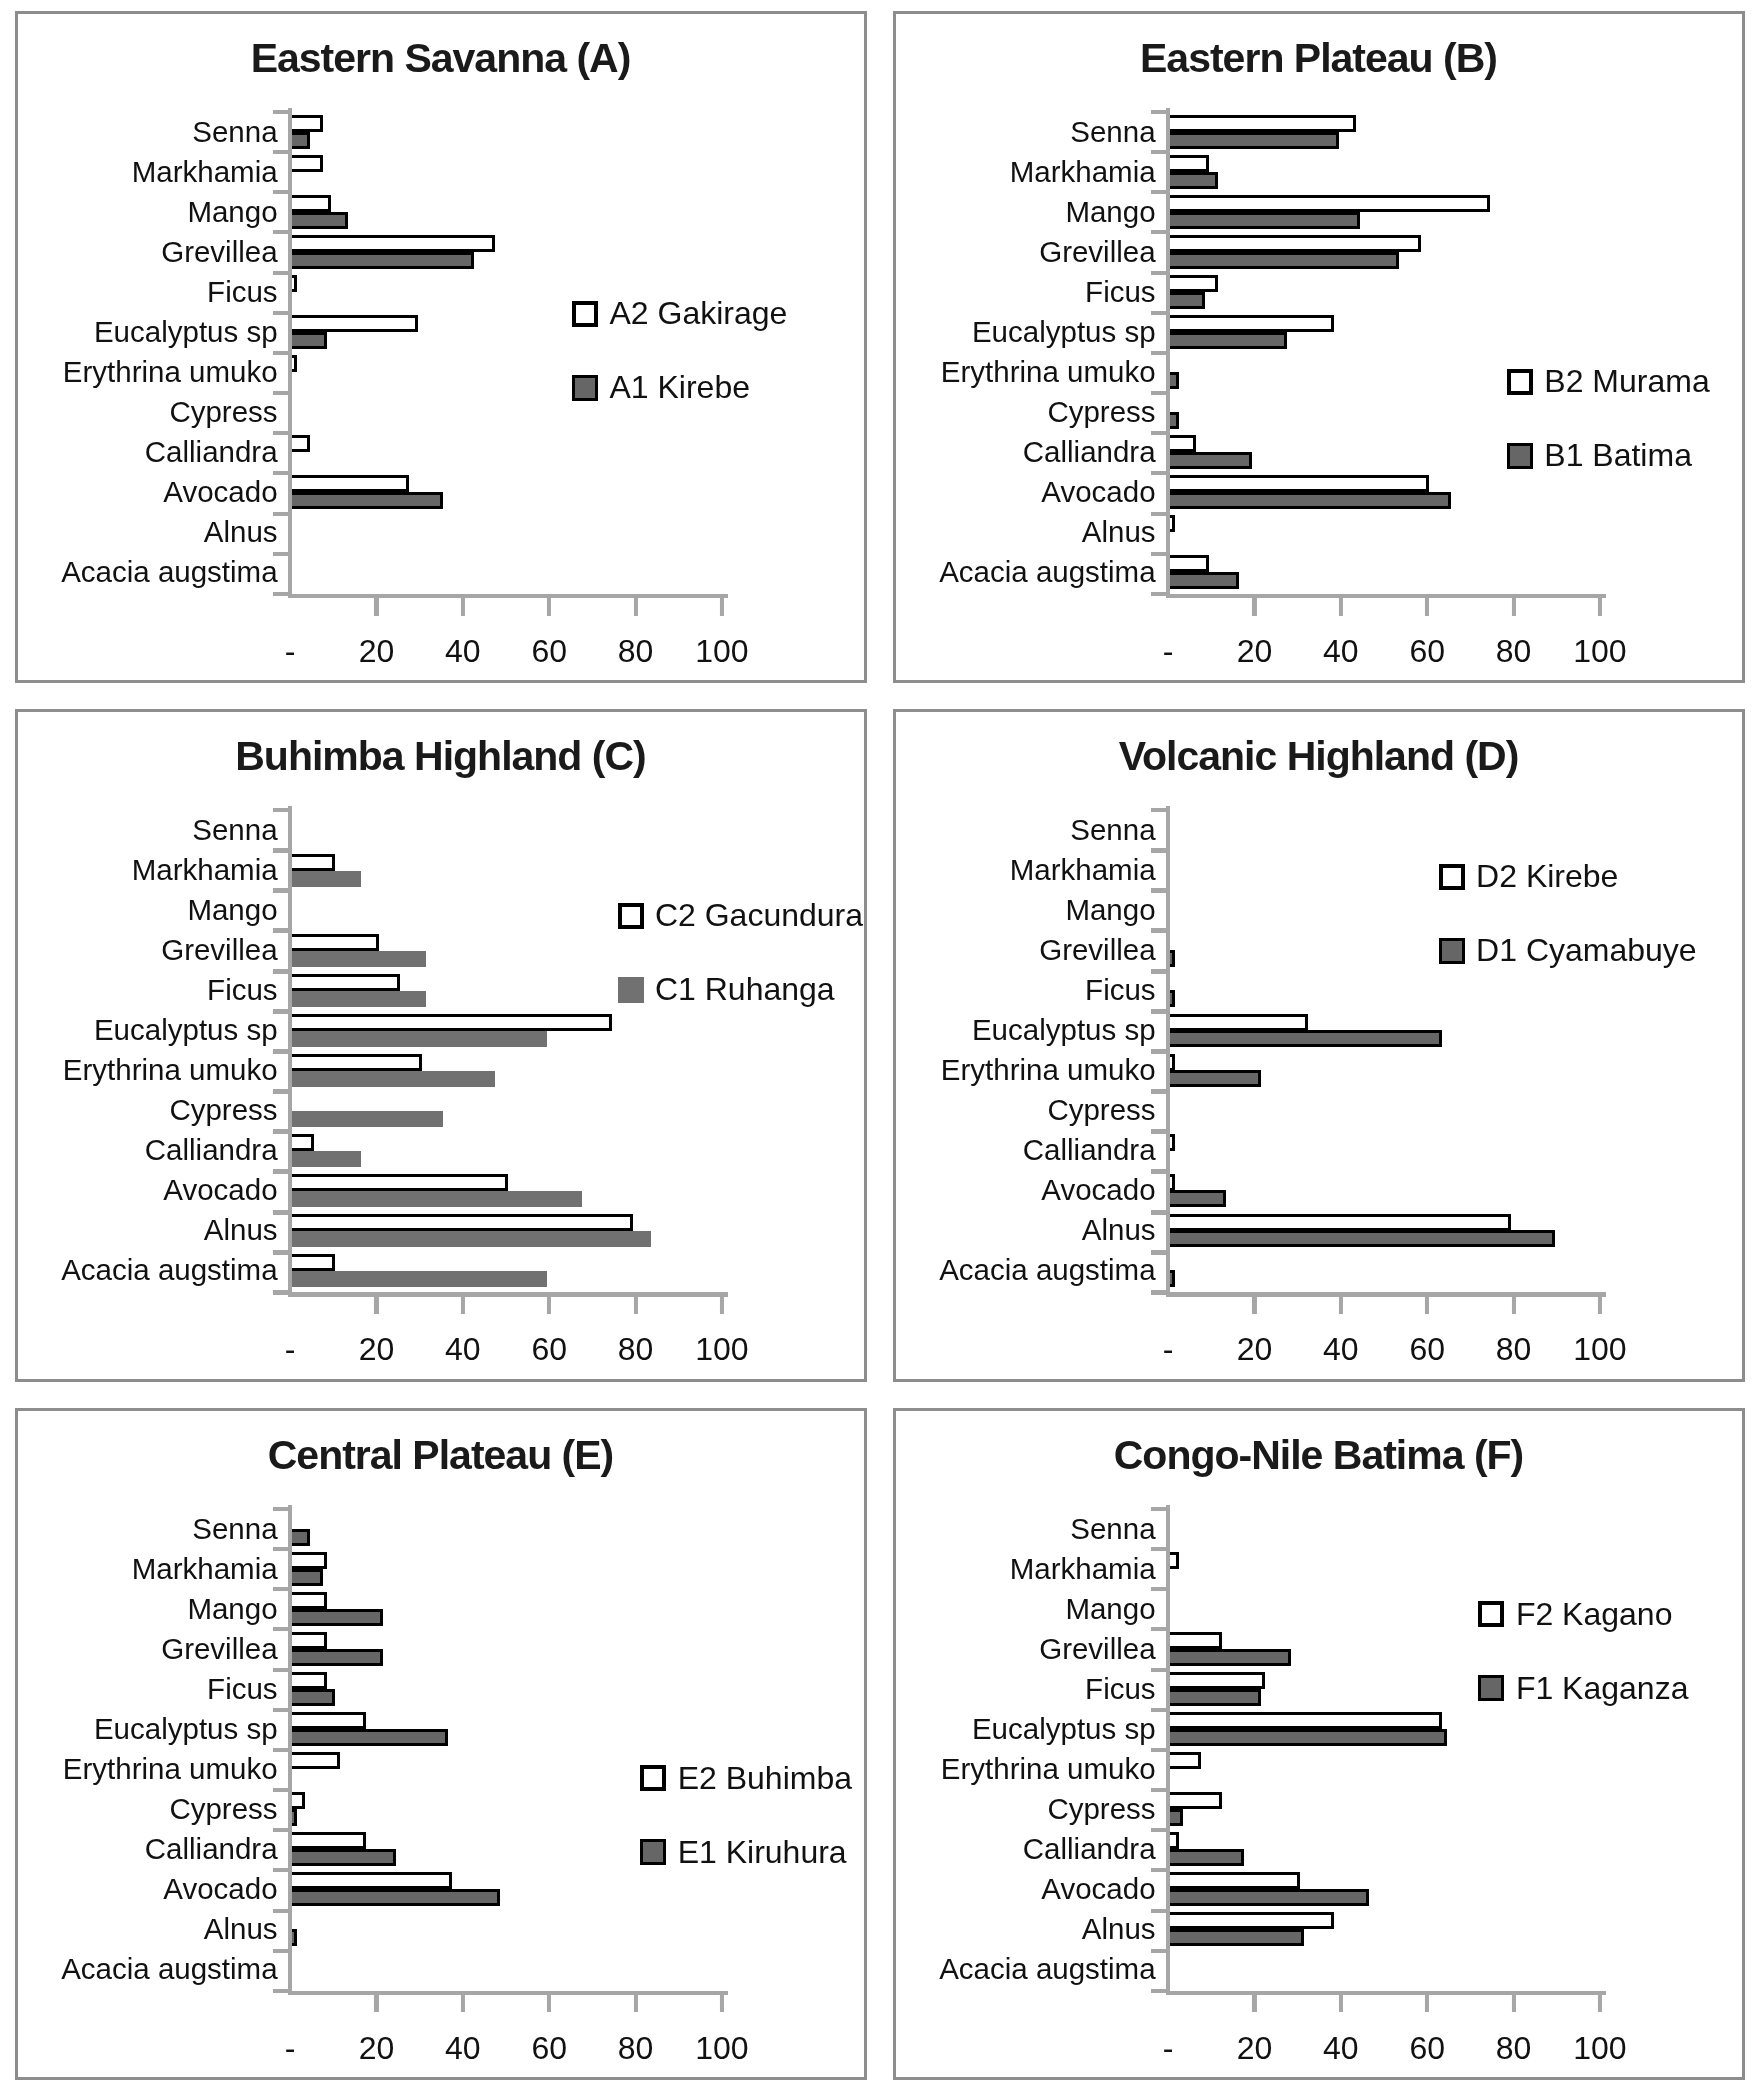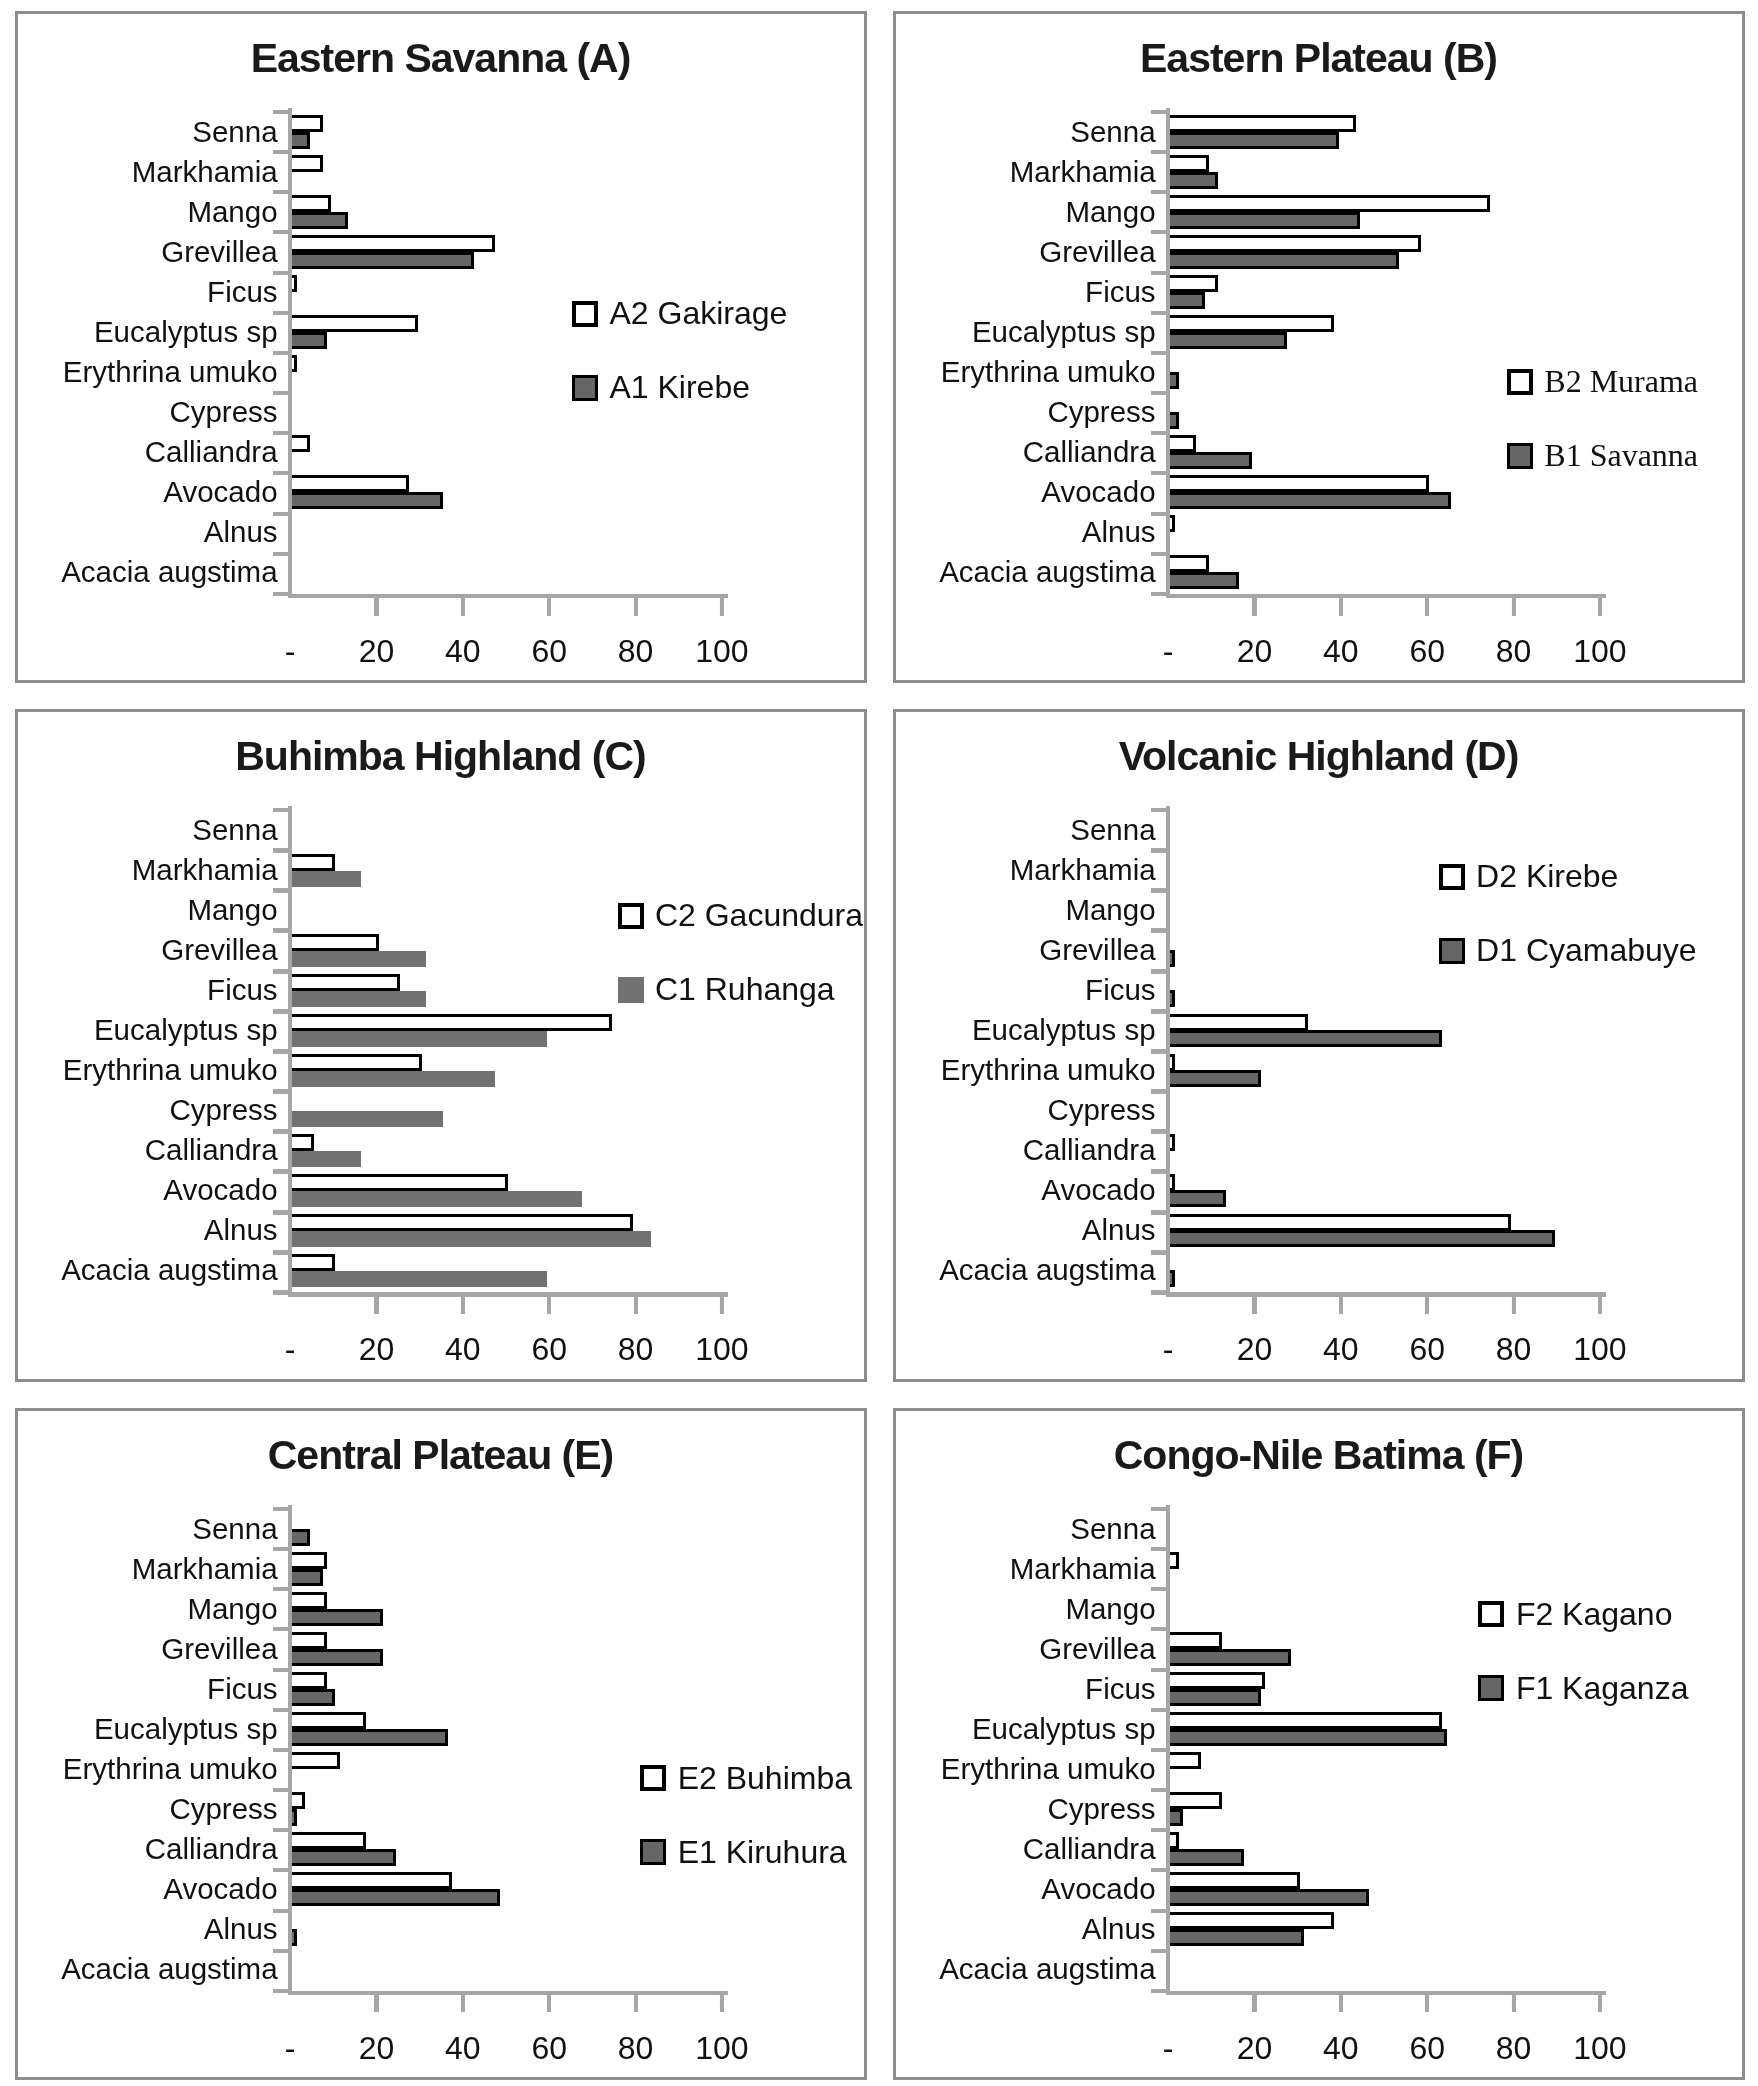--- a/index.html
+++ b/index.html
@@ -289,28 +289,28 @@
             <div class="bars">
               <div class="bar white" style="width: 7.6%;"></div>
               <div class="bar gray" style="width: 12.92%;"></div>
             </div>
           </div>
         </div>
       <div class="plot">
         <div class="vline"></div>
         <div class="xline" style="width: calc(76% + 8.3px);"></div>
         <div class="xtitle" style="left: 38%;">% households</div>
-        <div class="legend" style="left: 60%; top: 251px; font-family: Liberation Serif, serif;">
+        <div class="legend" style="left: 60%; top: 251px;">
             <div class="legitem">
               <span class="swatch white"></span>
               <span class="legtext">B2 Murama</span>
             </div>
             <div class="legitem">
               <span class="swatch gray"></span>
-              <span class="legtext">B1 Savanna</span>
+              <span class="legtext">B1 Batima</span>
             </div>
           </div>
       <div class="cattick" style="left: -14.5px; top: -2.1px;"></div>
           <div class="cattick" style="left: -14.5px; top: 38px;"></div>
           <div class="cattick" style="left: -14.5px; top: 78px;"></div>
           <div class="cattick" style="left: -14.5px; top: 118px;"></div>
           <div class="cattick" style="left: -14.5px; top: 159px;"></div>
           <div class="cattick" style="left: -14.5px; top: 199px;"></div>
           <div class="cattick" style="left: -14.5px; top: 239px;"></div>
           <div class="cattick" style="left: -14.5px; top: 279px;"></div>

